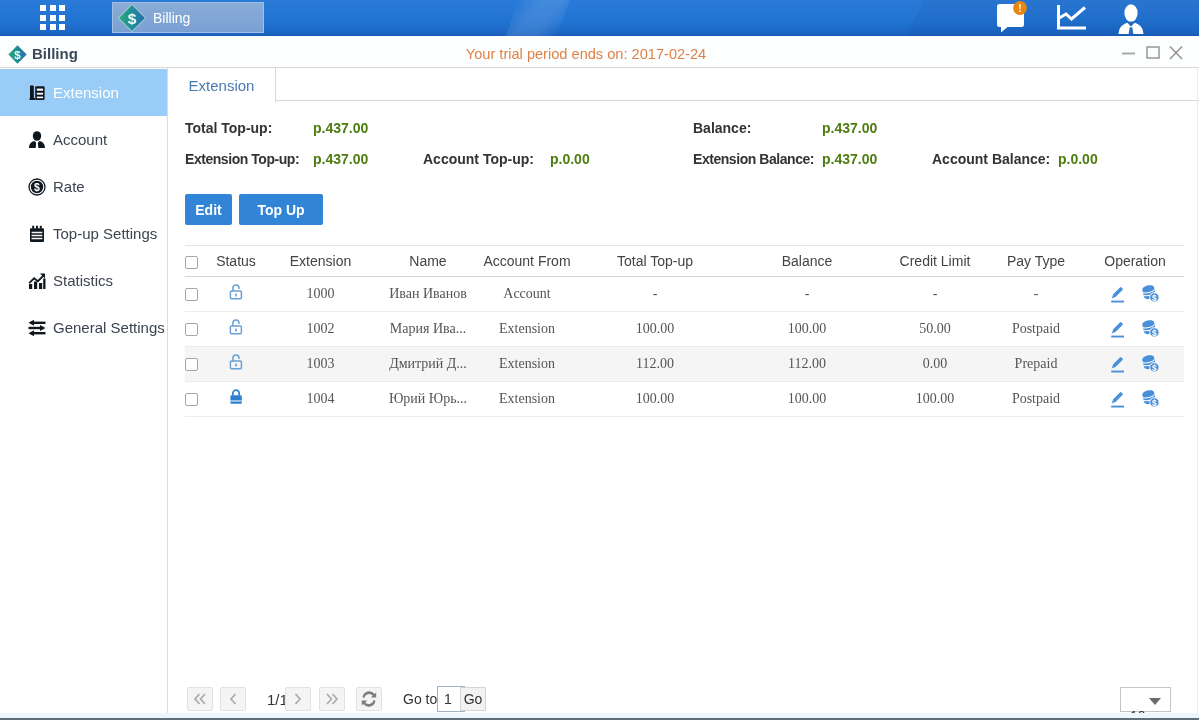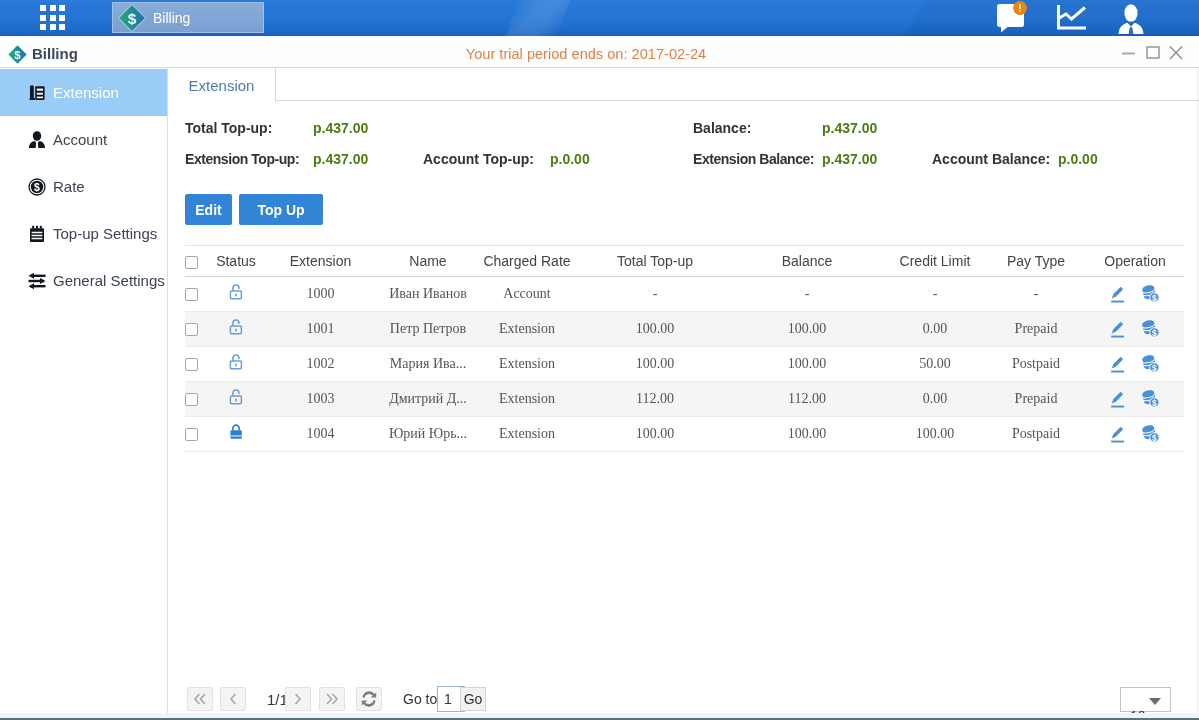--- a/index.html
+++ b/index.html
@@ -205,20 +205,33 @@
       <svg class="sic" viewBox="0 0 18 18">
         <rect x="2" y="3.2" width="14" height="13.8" rx="1" fill="#10181f"></rect>
         <g stroke="#10181f" stroke-width="2">
             <path d="M5.2 0.8 v3 M9 0.8 v3 M12.8 0.8 v3"></path>
           </g>
         <g stroke="#f4f4f4" stroke-width="1.5">
             <path d="M3.6 7.6 h10.8 M3.6 10.6 h10.8 M3.6 13.6 h10.8"></path>
           </g>
       </svg>
       <span class="slabel">Top-up Settings</span>
+    </div>
+    <div class="sitem">
+      <svg class="sic" viewBox="0 0 18 18">
+          <g fill="#10181f">
+        <rect x="1" y="12" width="3.2" height="5"></rect>
+        <rect x="6" y="9.5" width="3.2" height="7.5"></rect>
+        <rect x="11" y="11" width="3.2" height="6"></rect>
+        <rect x="15.2" y="6.5" width="2.3" height="10.5"></rect>
+        <path d="M0.5 10.5 l5.5 -5.5 l3.8 3 l5.2 -5.2 l1.3 1.3 -6.3 6.3 -3.8 -3 -4.4 4.4 z"></path>
+        <path d="M12 1.5 h5 v5 z"></path>
+      </g>
+        </svg>
+      <span class="slabel">Statistics</span>
     </div>
     <div class="sitem">
       <svg class="sic" viewBox="0 0 18 18">
           <g fill="#10181f">
         <rect x="2.5" y="2.6" width="15" height="2.4"></rect>
         <path d="M6 0.8 L0.5 3.8 L6 6.8 z"></path>
         <rect x="0.5" y="7.8" width="15" height="2.4"></rect>
         <path d="M12 6 L17.5 9 L12 12 z"></path>
         <rect x="2.5" y="13" width="15" height="2.4"></rect>
         <path d="M6 11.2 L0.5 14.2 L6 17.2 z"></path>
@@ -266,21 +279,21 @@
             <col style="width:102px">
           <col style="width:100px">
             <col style="width:98px">
         </colgroup>
         <thead>
           <tr>
             <th style="text-align:left"><span class="cb"></span></th>
             <th>Status</th>
               <th>Extension</th>
               <th>Name</th>
-              <th>Charged Rate</th>
+              <th>Account From</th>
             <th>Total Top-up</th>
               <th>Balance</th>
               <th>Credit Limit</th>
               <th>Pay Type</th>
               <th>Operation</th>
           </tr>
         </thead>
         <tbody>
           <tr>
             <td style="text-align:left"><span class="cb"></span></td>
@@ -295,40 +308,20 @@
               <td>Иван Иванов</td>
               <td>Account</td>
               <td>-</td>
               <td>-</td>
               <td>-</td>
               <td>-</td>
             <td><svg width="53" height="18" viewBox="0 0 53 18" style="vertical-align:middle">
                   <use href="#oppair"></use>
                 </svg></td>
           </tr>
-          <tr class="alt">
-            <td style="text-align:left"><span class="cb"></span></td>
-            <td><svg width="16" height="18" viewBox="0 0 16 18">
-                  <g fill="none" stroke="#6ba0d4" stroke-width="1.5">
-                    <rect x="2.4" y="8" width="11" height="7.8" rx="1.2"></rect>
-                    <path d="M4.9 8 v-3 a3.05 3.05 0 0 1 6.1 0 v0.9"></path>
-                  </g>
-                  <rect x="7.2" y="10.6" width="1.6" height="3" rx="0.7" fill="#6ba0d4"></rect>
-                </svg></td>
-            <td>1001</td>
-              <td>Петр Петров</td>
-              <td>Extension</td>
-              <td>100.00</td>
-              <td>100.00</td>
-              <td>0.00</td>
-              <td>Prepaid</td>
-            <td><svg width="53" height="18" viewBox="0 0 53 18" style="vertical-align:middle">
-                  <use href="#oppair"></use>
-                </svg></td>
-          </tr>
           <tr>
             <td style="text-align:left"><span class="cb"></span></td>
             <td><svg width="16" height="18" viewBox="0 0 16 18">
                   <g fill="none" stroke="#6ba0d4" stroke-width="1.5">
                     <rect x="2.4" y="8" width="11" height="7.8" rx="1.2"></rect>
                     <path d="M4.9 8 v-3 a3.05 3.05 0 0 1 6.1 0 v0.9"></path>
                   </g>
                   <rect x="7.2" y="10.6" width="1.6" height="3" rx="0.7" fill="#6ba0d4"></rect>
                 </svg></td>
             <td>1002</td>

